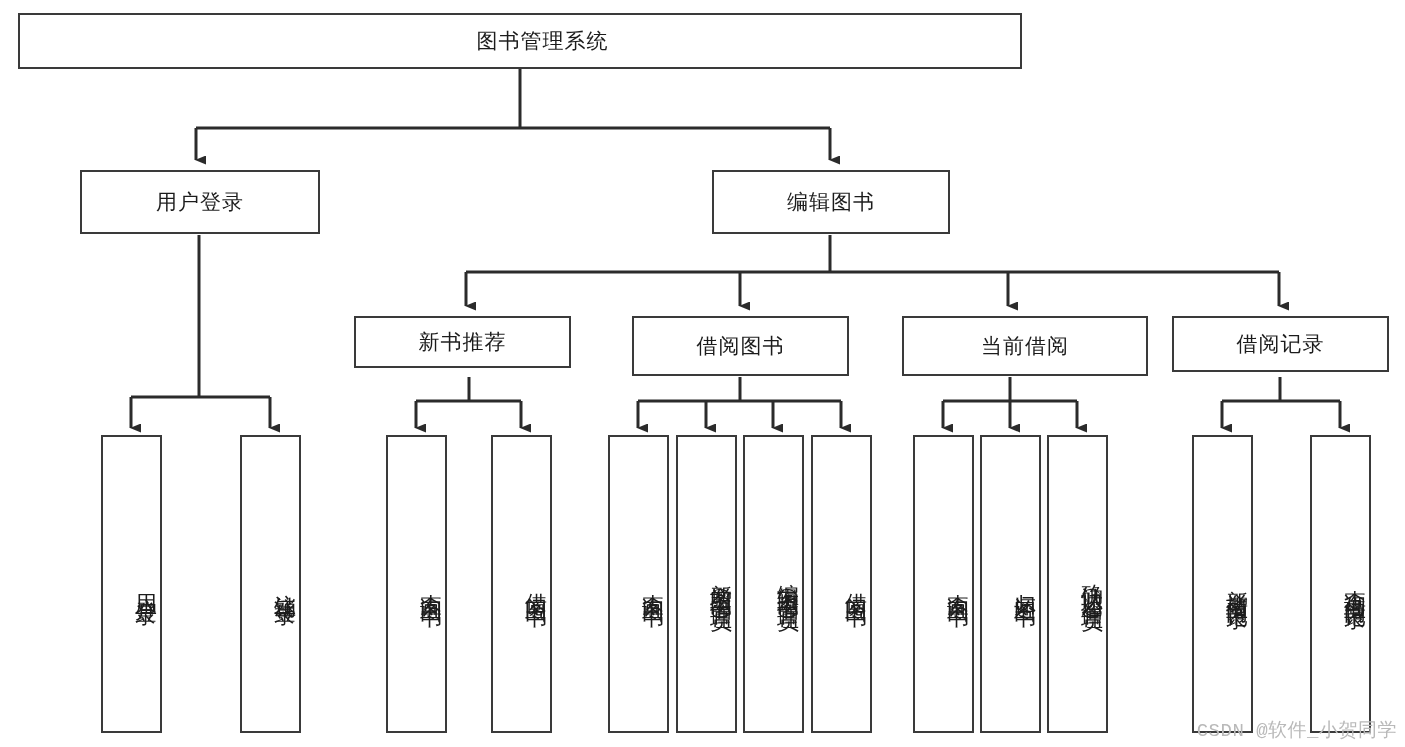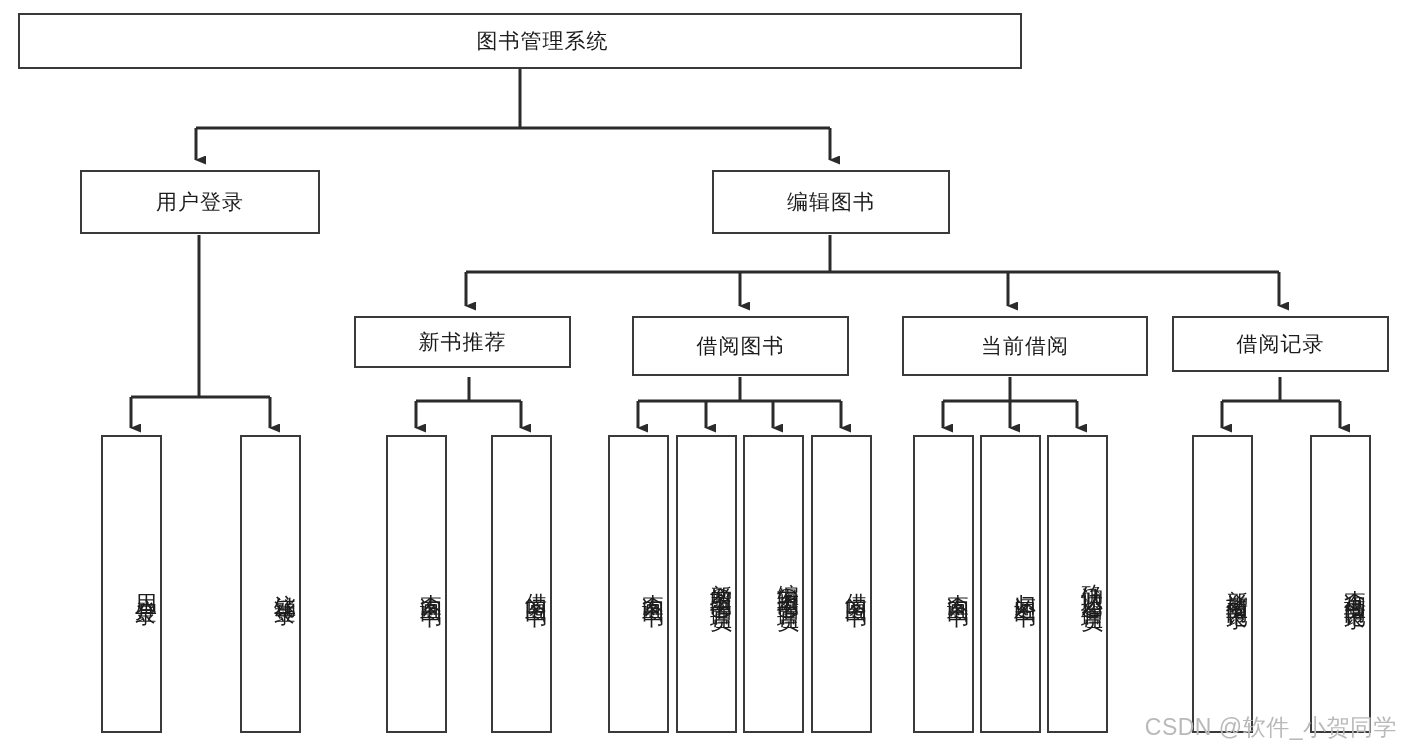--- a/index.html
+++ b/index.html
@@ -61,24 +61,24 @@
     font-size:22px;
     letter-spacing:4px;
     white-space:nowrap;
     writing-mode:vertical-rl;
     text-orientation:upright;
   }
   #watermark{
     position:absolute;
     right:8px;
     bottom:4px;
-    font-size:23px;
+    font-size:19px;
     color:#b9b9b9;
     white-space:nowrap;
-    font-family:Liberation Sans, sans-serif;
+    font-family:Liberation Mono, monospace;
     letter-spacing:0.5px;
   }
 </style>
 </head>
 <body>
 
 <div id="diagram-root">
 
   <svg id="connector-layer" viewBox="0 0 1405 747" width="1405" height="747" xmlns="http://www.w3.org/2000/svg">
     <defs>

